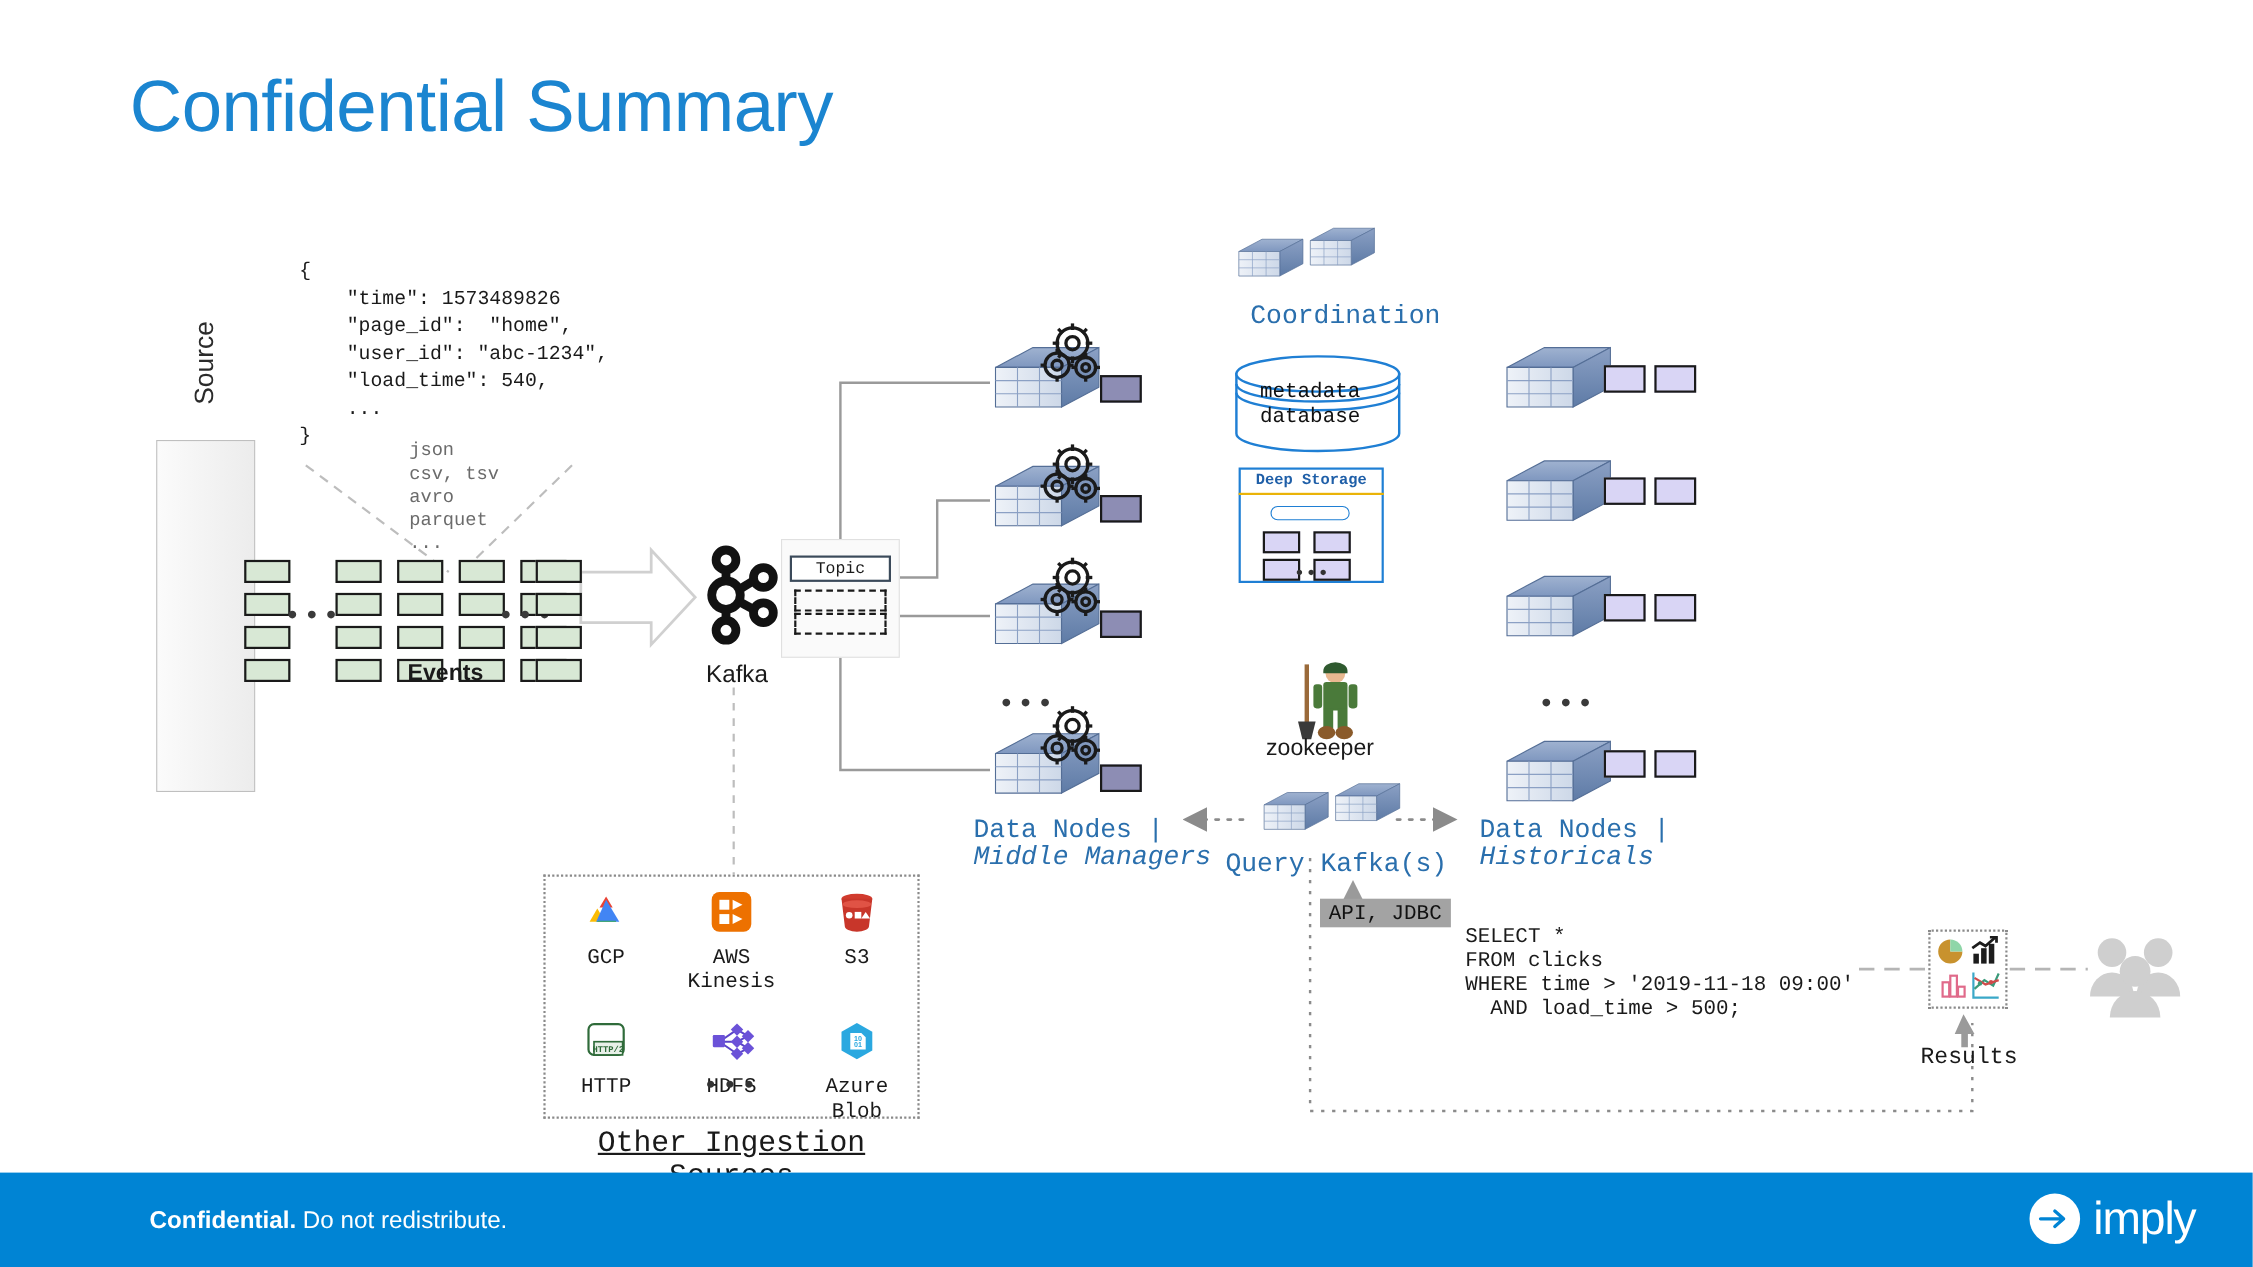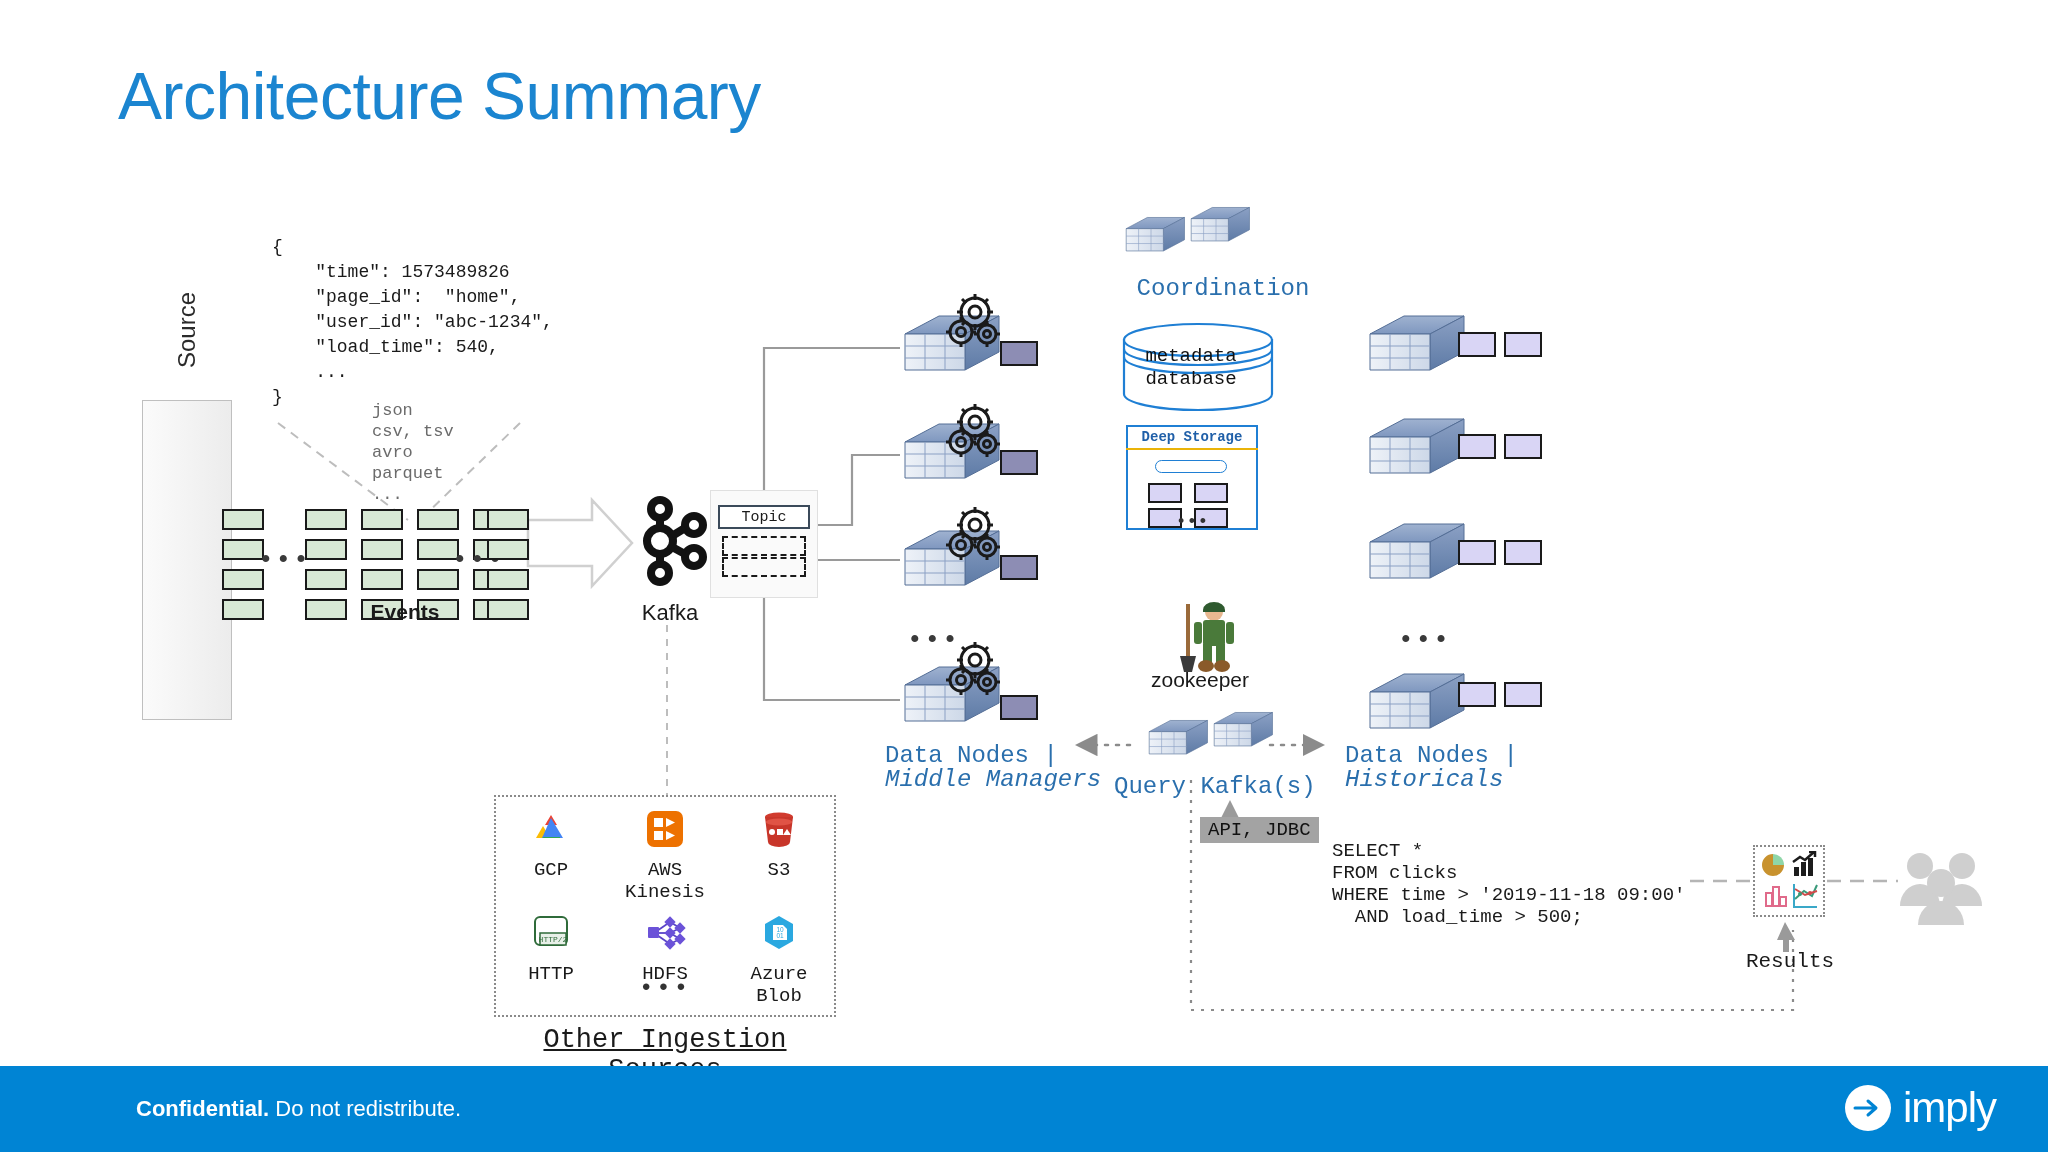--- a/index.html
+++ b/index.html
@@ -213,24 +213,24 @@
   
   #ingest-box {
     position: absolute; left: 494px; top: 795px;
     width: 342px; height: 222px;
     border: 2px dotted #8a8a8a; background: #fff;
   }
   #ingest-grid {
     position: absolute; left: 494px; top: 805px;
     width: 342px;
     display: grid; grid-template-columns: repeat(3, 1fr);
-    row-gap: 6px;
+    row-gap: 20px;
   }
   .ingest-cell { text-align: center; }
-  .ingest-icon { height: 48px; display: flex; align-items: center; justify-content: center; }
+  .ingest-icon { height: 48px; display: flex; align-items: center; justify-content: center; font-weight: bold; }
   .ingest-name {
     font-family: "Liberation Mono", monospace;
     font-size: 19px; color: #1a1a1a; margin-top: 6px;
   }
   #ingest-dots {
     position: absolute; left: 494px; top: 975px; width: 342px;
     text-align: center; font-family: "Liberation Mono", monospace;
     font-size: 24px; color: #333; letter-spacing: 3px;
   }
   #ingest-caption {
@@ -239,21 +239,21 @@
     font-size: 27px; color: #1a1a1a; text-decoration: underline;
   }
 
   svg.overlay { position: absolute; left: 0; top: 0; width: 2048px; height: 1152px; pointer-events: none; }
 </style>
 </head>
 <body>
 
 <div class="slide">
 
-  <div id="page-title">Architecture Summary</div>
+  <div id="page-title">Confidential Summary</div>
 
   <svg class="overlay" viewBox="0 0 2048 1152">
     <defs>
       <linearGradient id="srvTop" x1="0" y1="0" x2="0" y2="1">
         <stop offset="0" stop-color="#9fb2d0"></stop>
           <stop offset="1" stop-color="#7f97bf"></stop>
       </linearGradient>
       <linearGradient id="srvFront" x1="0" y1="0" x2="1" y2="0">
         <stop offset="0" stop-color="#eef2f8"></stop>
           <stop offset="1" stop-color="#cdd8e8"></stop>

